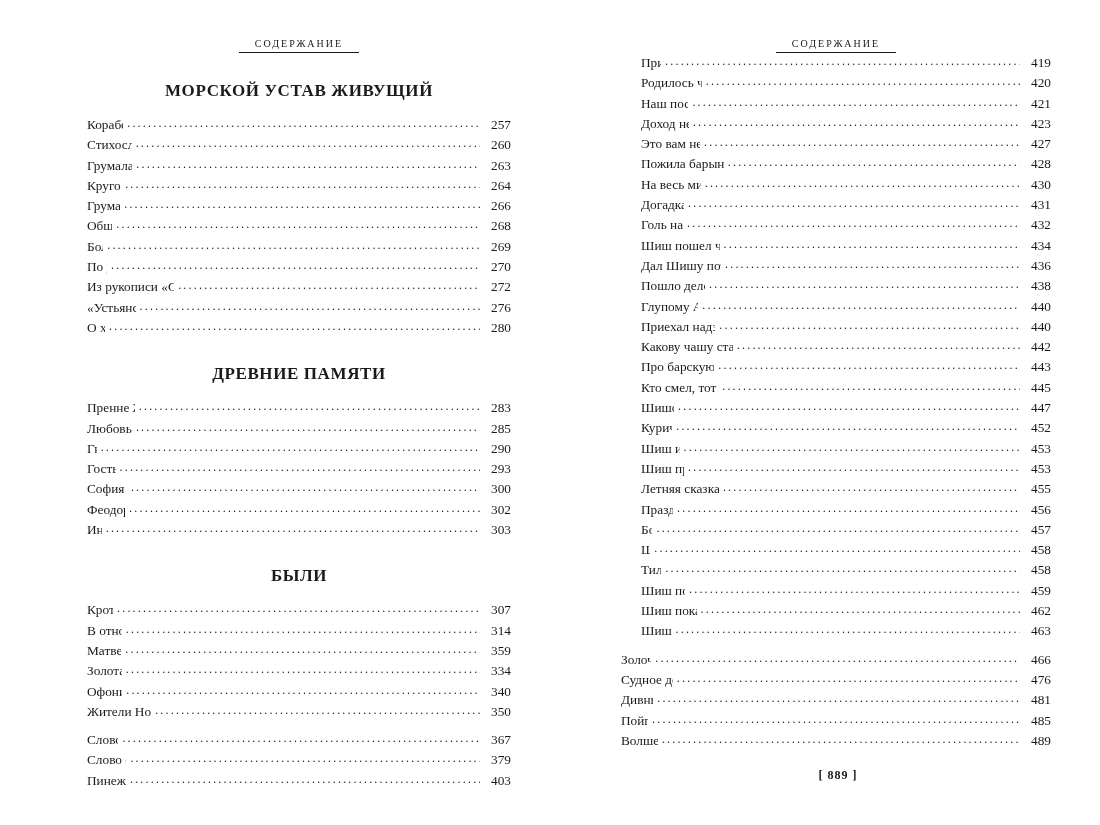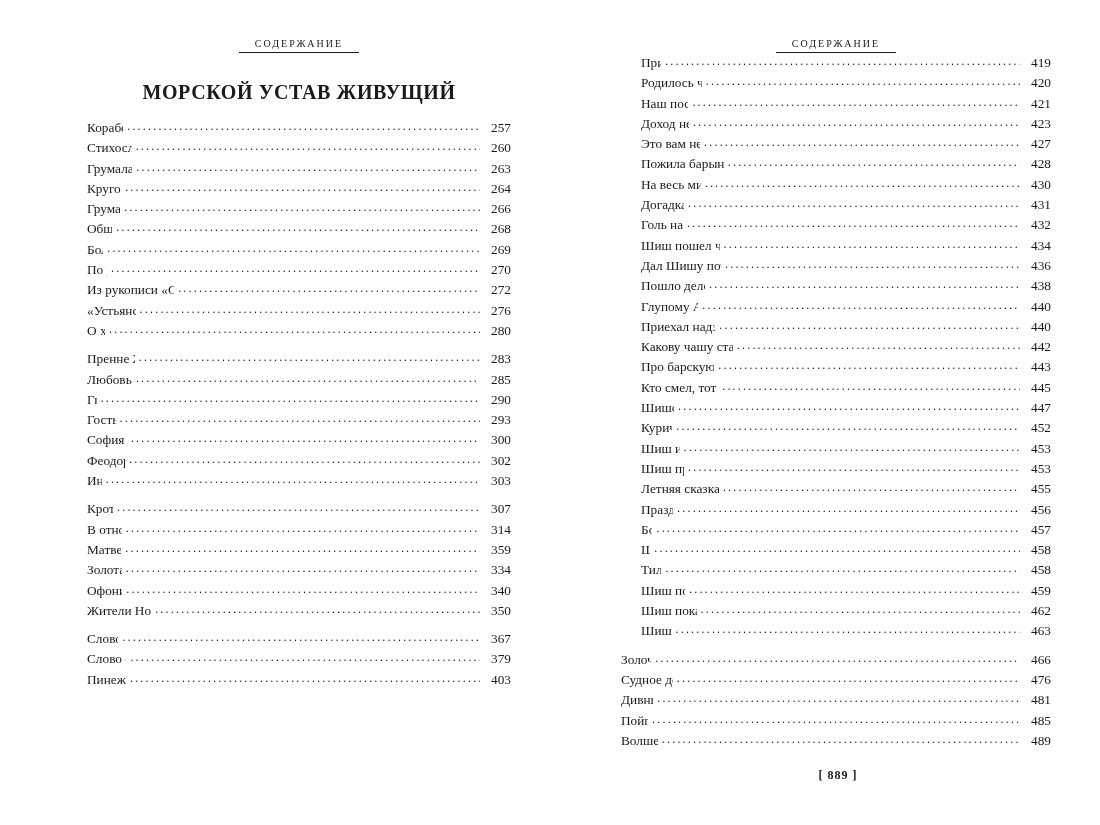--- a/index.html
+++ b/index.html
@@ -39,21 +39,21 @@
     font-family: "Liberation Serif", serif;
     color: #1a1a1a;
     margin: 0 auto 0 auto;
     width: 120px;
     padding-bottom: 3px;
     border-bottom: 1px solid #1a1a1a;
   }
 
   .section-title {
     text-align: center;
-    font-size: 20px;
+    font-size: 17px;
     font-weight: bold;
     letter-spacing: 0.6px;
     margin: 26px 0 14px 0;
     font-family: "Liberation Serif", serif;
   }
   .section-title.first { margin-top: 28px; }
 
   .group { margin: 0 0 8px 0; }
 
   .entry {
@@ -166,20 +166,21 @@
           <span class="dots">........................................................................................................................................................................................................</span>
           <span class="page-num">276</span>
         </div>
         <div class="entry">
           <span class="title">О хмелю</span>
           <span class="dots">........................................................................................................................................................................................................</span>
           <span class="page-num">280</span>
         </div>
       </div>
 
+    <div class="section-title">ДРЕВНИЕ ПАМЯТИ</div>
     <div class="group" id="g-l1">
         <div class="entry">
           <span class="title">Пренне Живота и Смерти</span>
           <span class="dots">........................................................................................................................................................................................................</span>
           <span class="page-num">283</span>
         </div>
         <div class="entry">
           <span class="title">Любовь сильнее смерти</span>
           <span class="dots">........................................................................................................................................................................................................</span>
           <span class="page-num">285</span>
@@ -204,20 +205,21 @@
           <span class="dots">........................................................................................................................................................................................................</span>
           <span class="page-num">302</span>
         </div>
         <div class="entry">
           <span class="title">Ингвар</span>
           <span class="dots">........................................................................................................................................................................................................</span>
           <span class="page-num">303</span>
         </div>
       </div>
 
+    <div class="section-title">БЫЛИ</div>
     <div class="group" id="g-l2">
         <div class="entry">
           <span class="title">Кроткая вода</span>
           <span class="dots">........................................................................................................................................................................................................</span>
           <span class="page-num">307</span>
         </div>
         <div class="entry">
           <span class="title">В относе морском</span>
           <span class="dots">........................................................................................................................................................................................................</span>
           <span class="page-num">314</span>

